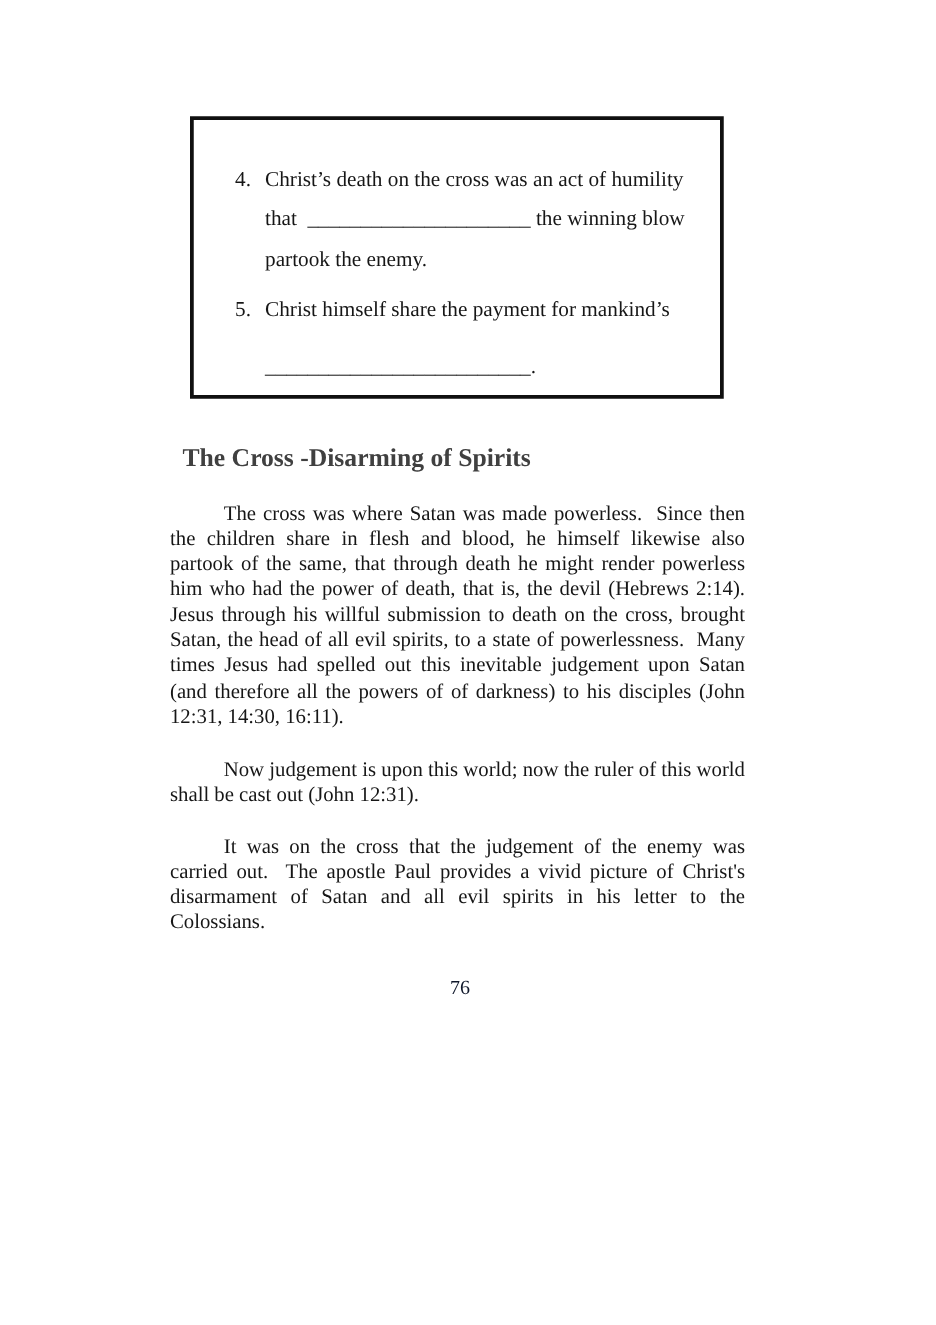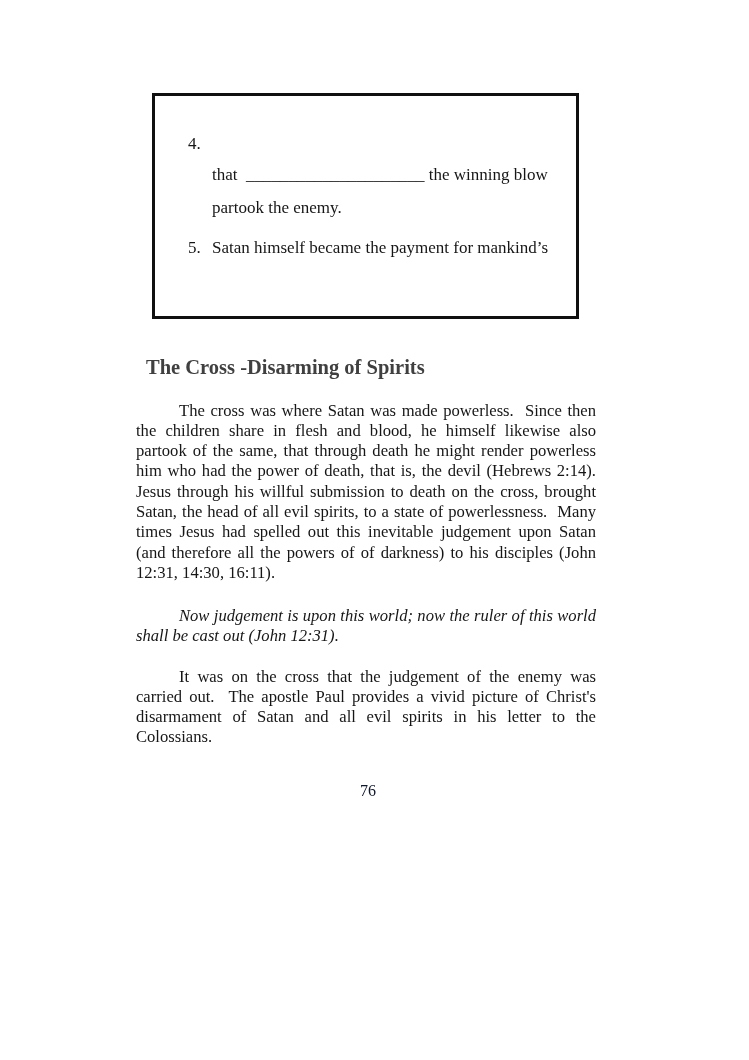--- a/index.html
+++ b/index.html
@@ -58,21 +58,20 @@
     font-size: 16.6px;
     line-height: 20.3px;
     text-align: justify;
     text-indent: 43px;
     white-space: pre-wrap;
     color: #161616;
   }
   .par-1 { top: 384px; }
   .par-quote {
     top: 589px;
-    font-style: italic;
   }
   .par-2 { top: 650px; }
 
   
   .page-number {
     position: absolute;
     left: 138px;
     top: 782px;
     width: 460px;
     text-align: center;
@@ -80,25 +79,27 @@
     color: #0f172a;
   }
 </style>
 </head>
 <body>
 
 <div class="page">
 
   <div class="question-box">
     <span class="q-num" style="top:37px">4.</span>
+    <span class="q-line" style="top:37px">Christ’s death on the cross was an act of humility</span>
     <span class="q-line" style="top:68px">that  _____________________ the winning blow</span>
     <span class="q-line" style="top:101px">partook the enemy.</span>
 
     <span class="q-num" style="top:141px">5.</span>
-    <span class="q-line" style="top:141px">Satan himself became the payment for mankind’s</span>
+    <span class="q-line" style="top:141px">Christ himself share the payment for mankind’s</span>
+    <span class="q-line" style="top:186px">_________________________.</span>
   </div>
 
   <h1 class="section-heading">The Cross -Disarming of Spirits</h1>
 
   <p class="body-par par-1">The cross was where Satan was made powerless.  Since then the children share in flesh and blood, he himself likewise also partook of the same, that through death he might render powerless him who had the power of death, that is, the devil (Hebrews 2:14).  Jesus through his willful submission to death on the cross, brought Satan, the head of all evil spirits, to a state of powerlessness.  Many times Jesus had spelled out this inevitable judgement upon Satan (and therefore all the powers of of darkness) to his disciples (John 12:31, 14:30, 16:11).</p>
 
   <p class="body-par par-quote">Now judgement is upon this world; now the ruler of this world shall be cast out (John 12:31).</p>
 
   <p class="body-par par-2">It was on the cross that the judgement of the enemy was carried out.  The apostle Paul provides a vivid picture of Christ's disarmament of Satan and all evil spirits in his letter to the Colossians.</p>
 

